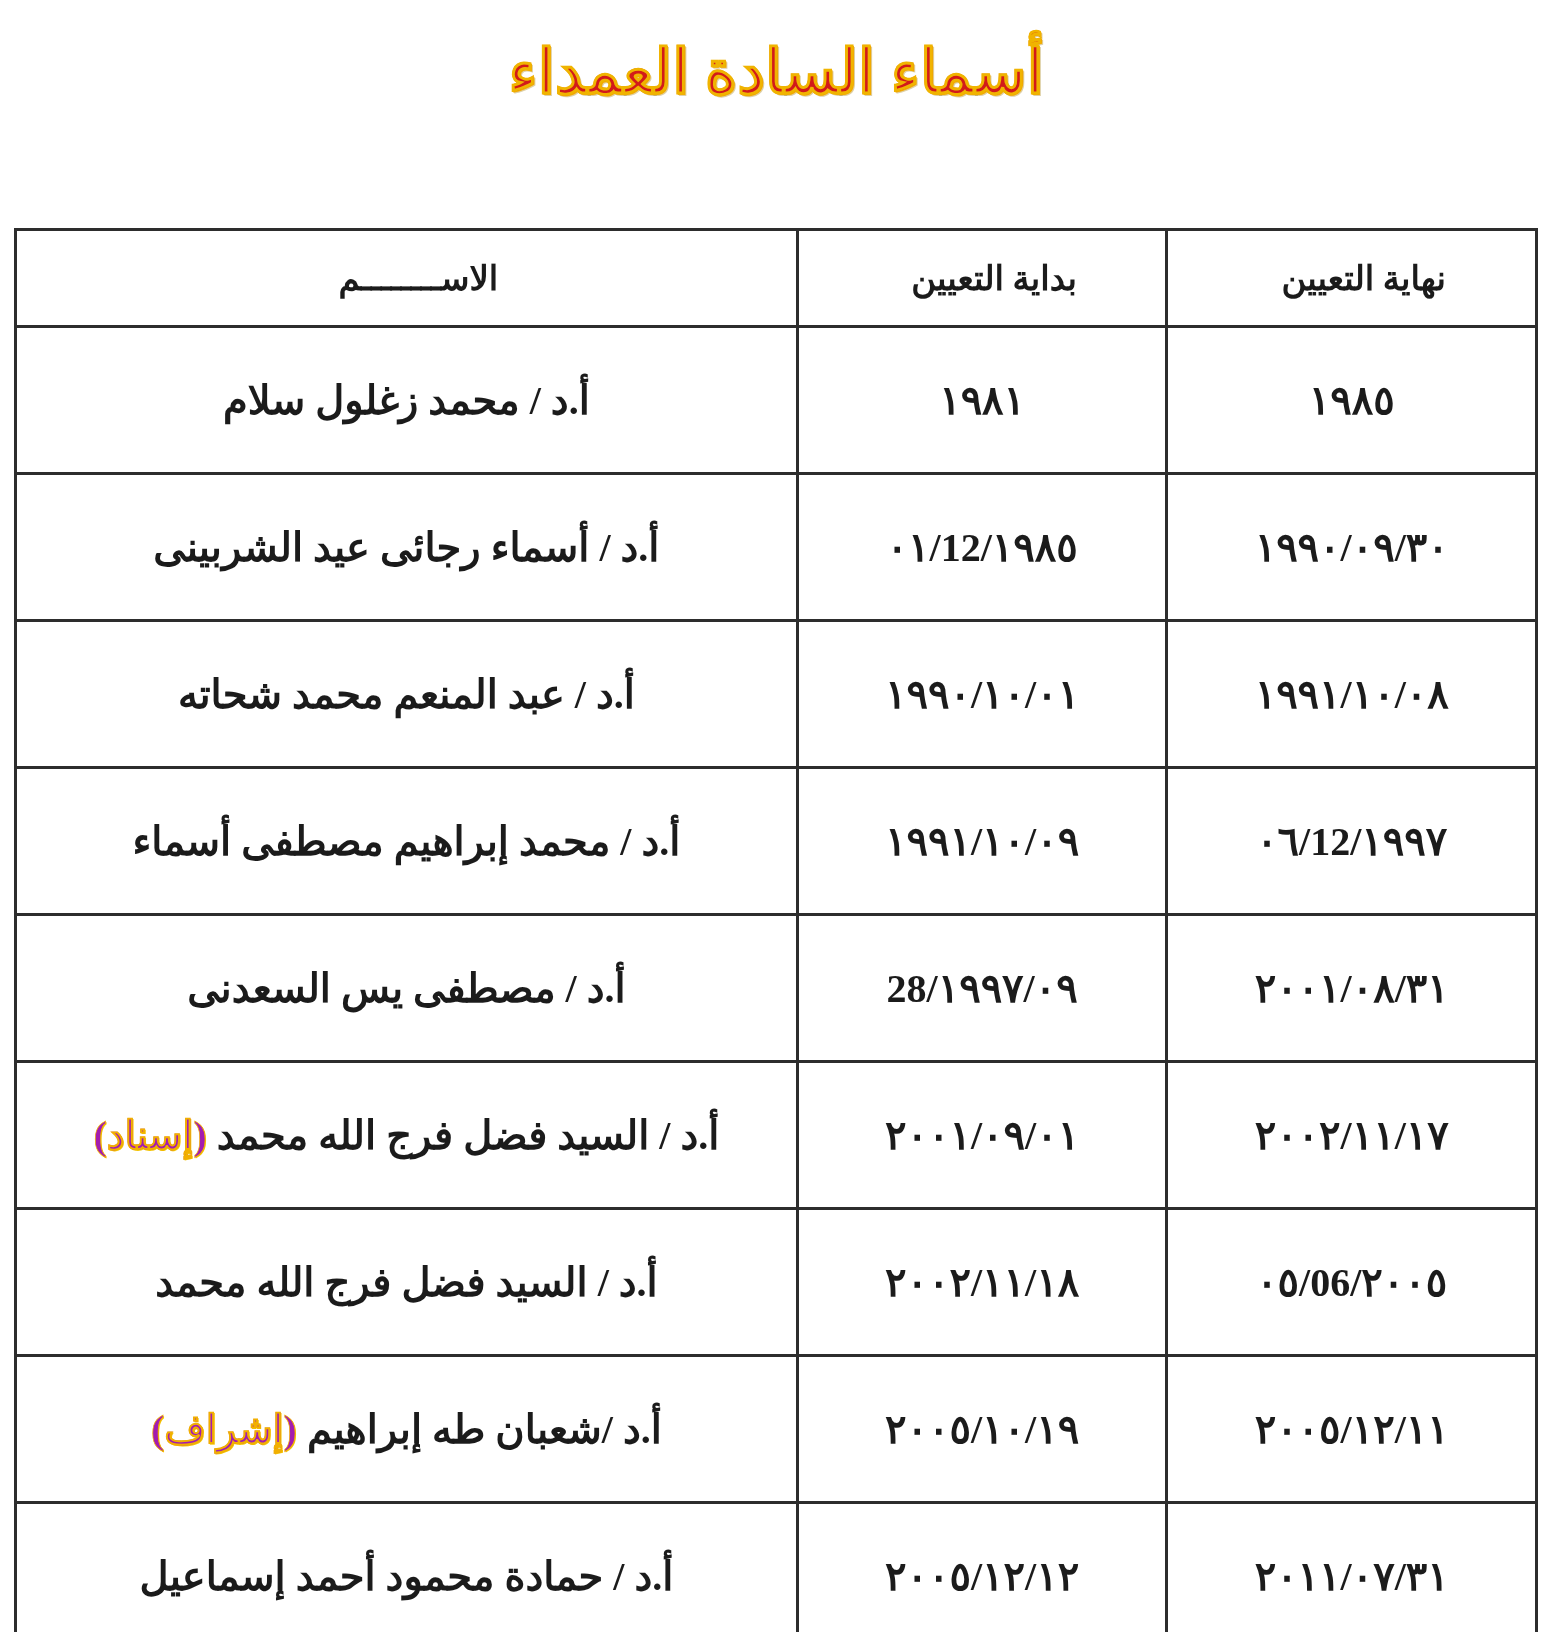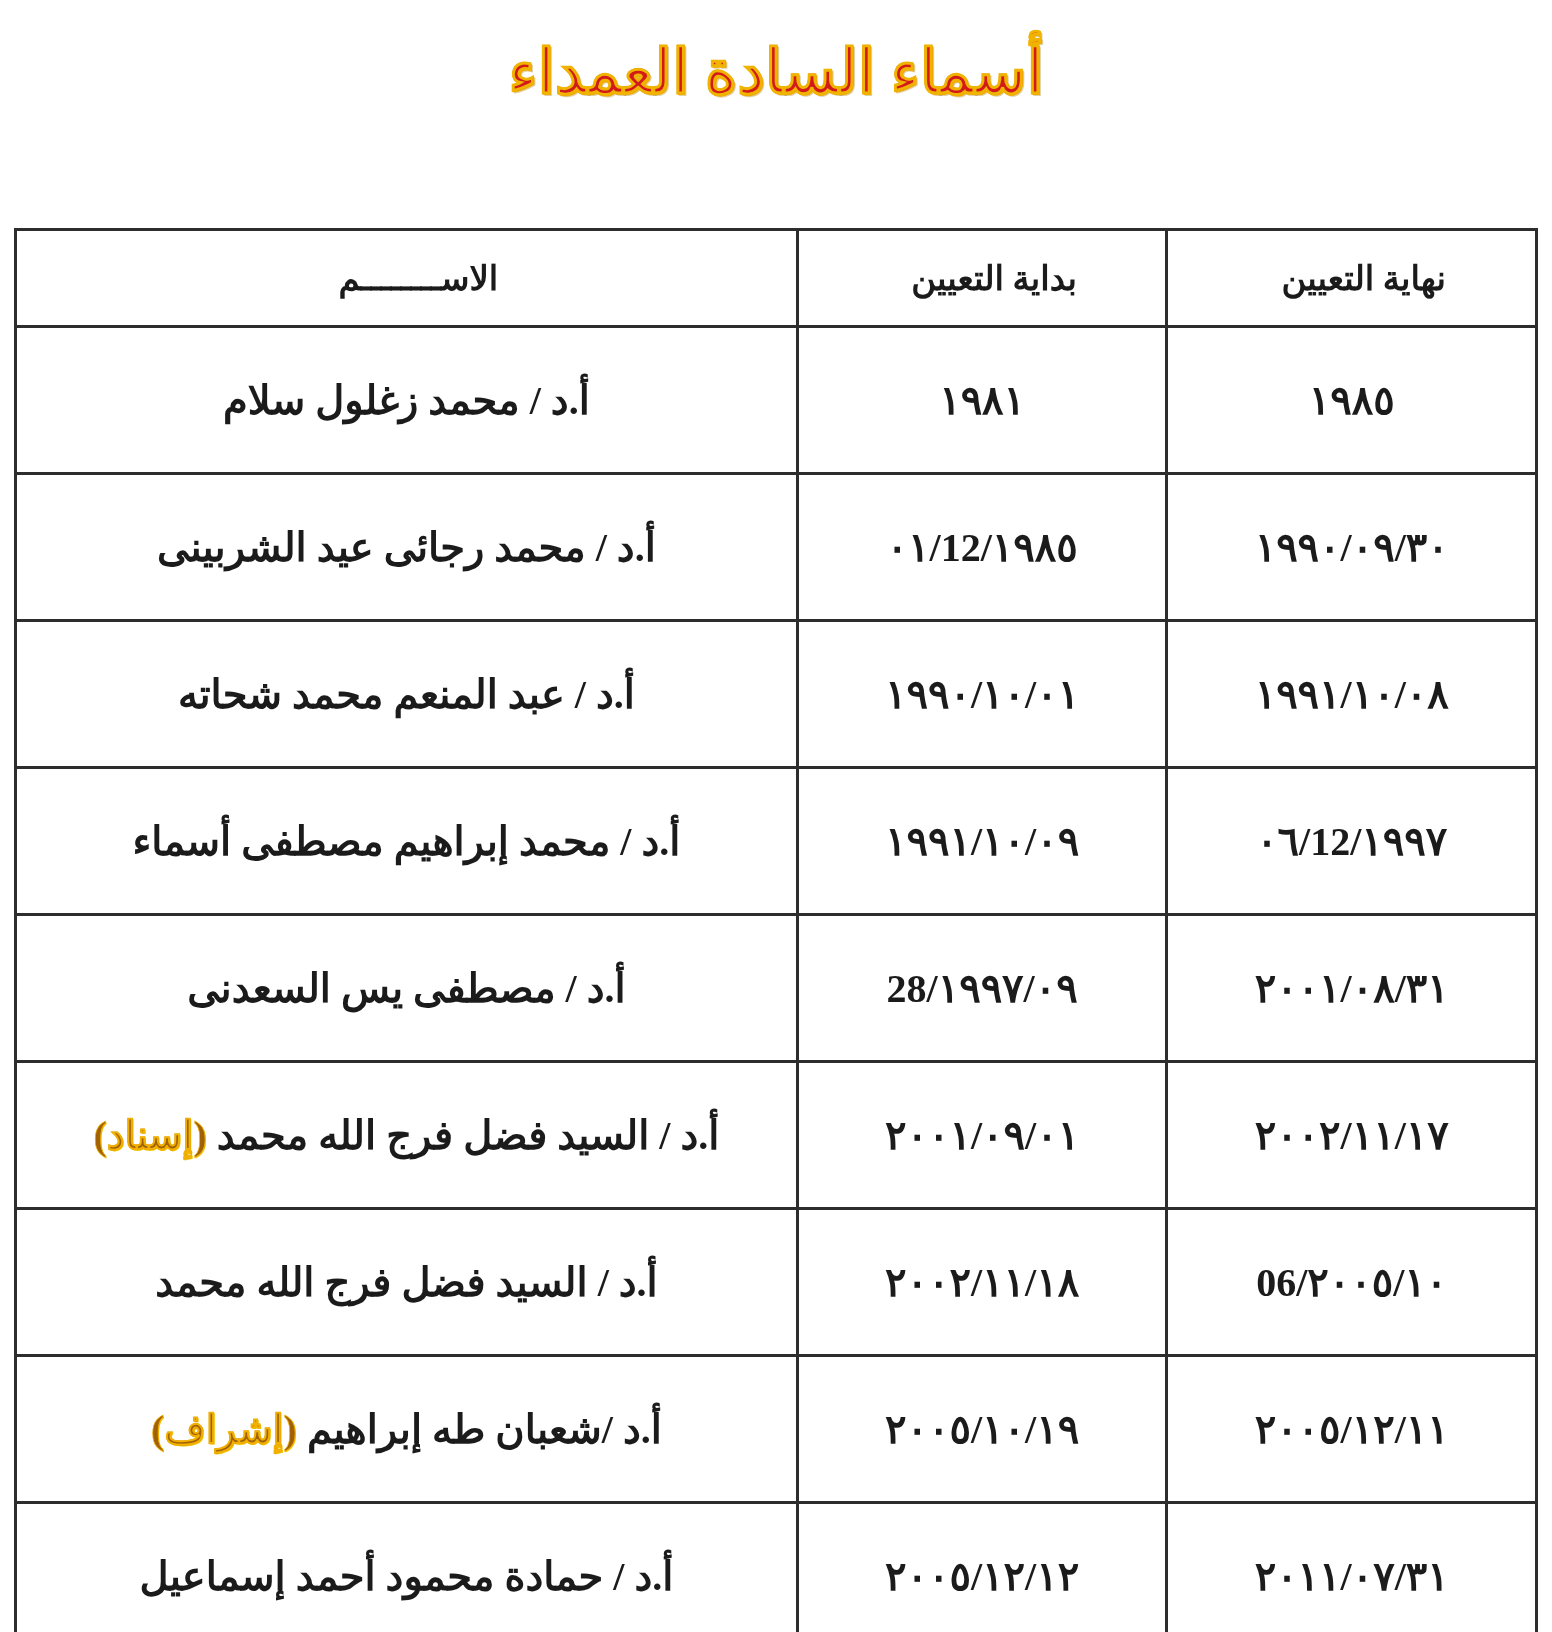--- a/index.html
+++ b/index.html
@@ -68,21 +68,21 @@
   td.name {
     text-align: center;
     font-size: 37px;
     letter-spacing: 0px;
   }
   td.date {
     font-size: 42px;
     letter-spacing: 3px;
   }
   .tag {
-    color: #a16207;
+    color: #a21caf;
     -webkit-text-stroke: 0.7px #f2b000;
     text-shadow: 1px 1px 0 #f3c200;
     font-weight: 700;
     margin-top: 23px;
   }
   .hdr-underline {
     display: inline-block;
     margin-left: 24px;
   }
 </style>
@@ -121,21 +121,21 @@
           <td class="name">
             <span>أ.د / محمد زغلول سلام</span>
             <span class="tag"></span>
           </td>
         </tr>
 
         <tr>
           <td class="date">١٩٩٠/٠٩/٣٠</td>
           <td class="date">١٩٨٥/12/٠١</td>
           <td class="name">
-            <span>أ.د / محمد رجائى عيد الشربينى</span>
+            <span>أ.د / أسماء رجائى عيد الشربينى</span>
             <span class="tag"></span>
           </td>
         </tr>
 
         <tr>
           <td class="date">١٩٩١/١٠/٠٨</td>
           <td class="date">١٩٩٠/١٠/٠١</td>
           <td class="name">
             <span>أ.د / عبد المنعم محمد شحاته</span>
             <span class="tag"></span>
@@ -163,21 +163,21 @@
         <tr>
           <td class="date">٢٠٠٢/١١/١٧</td>
           <td class="date">٢٠٠١/٠٩/٠١</td>
           <td class="name">
             <span>أ.د / السيد فضل فرج الله محمد</span>
             <span class="tag">(إسناد)</span>
           </td>
         </tr>
 
         <tr>
-          <td class="date">٢٠٠٥/١٠/06</td>
+          <td class="date">٢٠٠٥/06/٠٥</td>
           <td class="date">٢٠٠٢/١١/١٨</td>
           <td class="name">
             <span>أ.د / السيد فضل فرج الله محمد</span>
             <span class="tag"></span>
           </td>
         </tr>
 
         <tr>
           <td class="date">٢٠٠٥/١٢/١١</td>
           <td class="date">٢٠٠٥/١٠/١٩</td>

